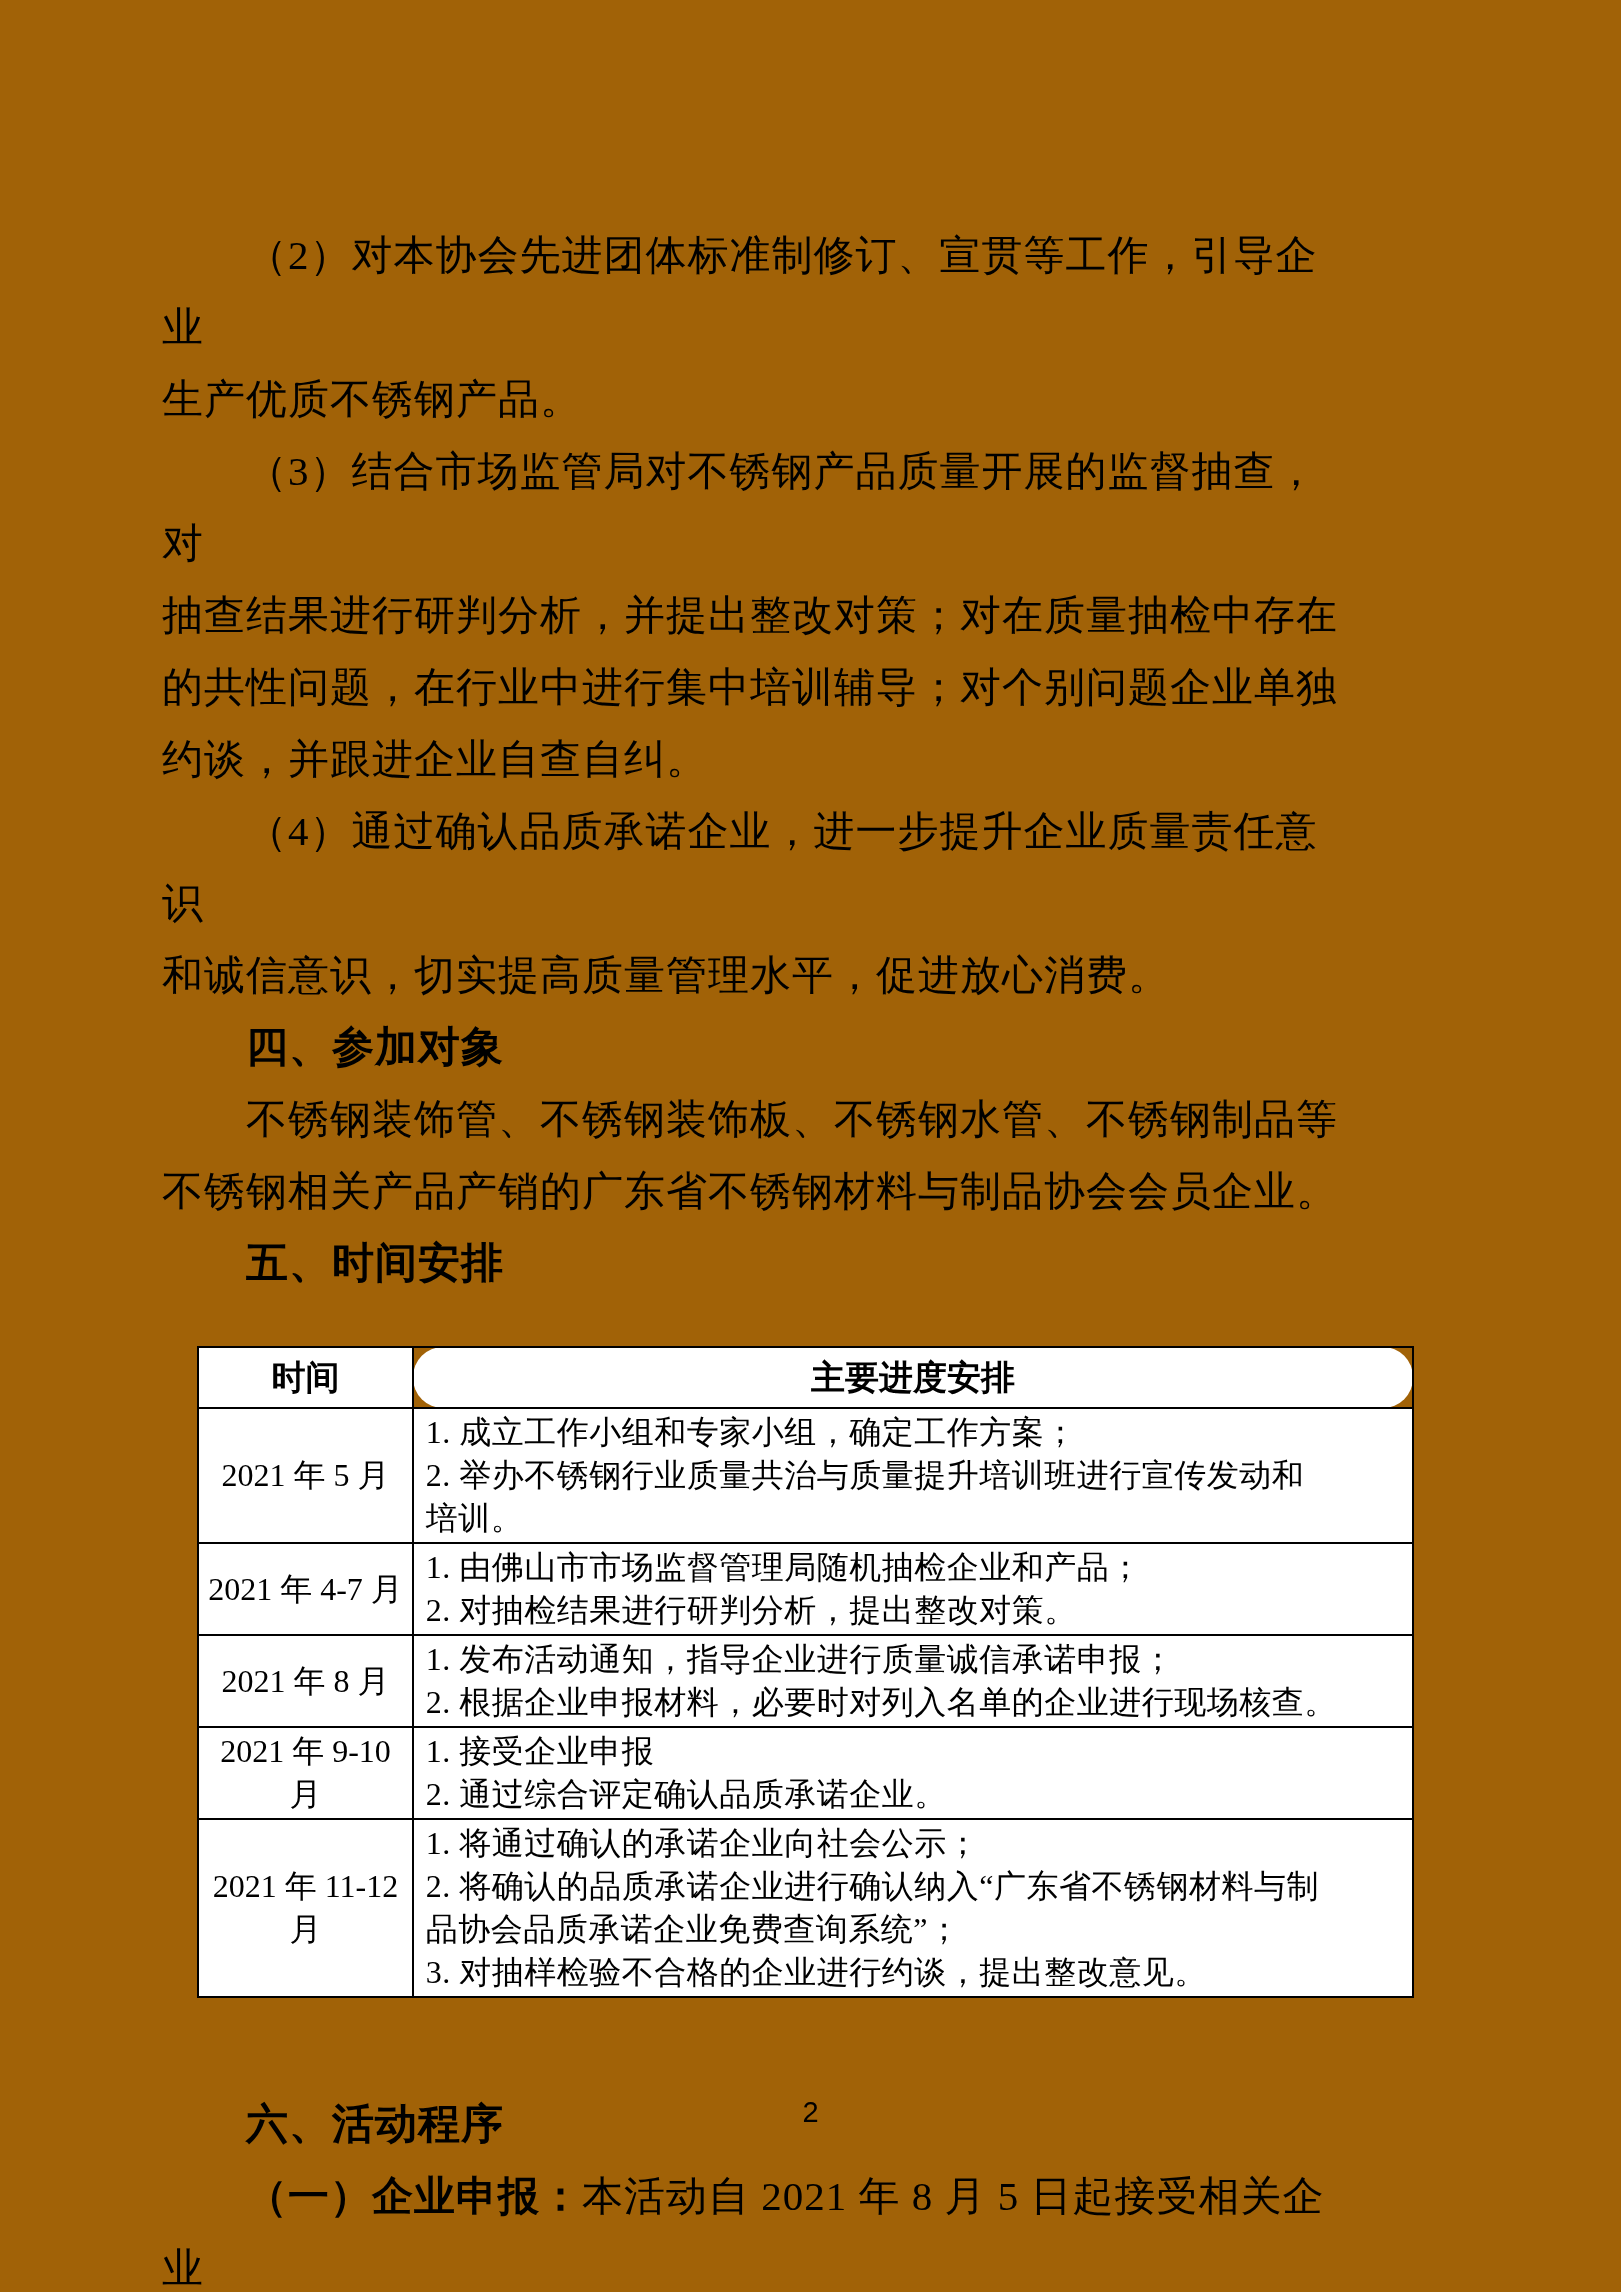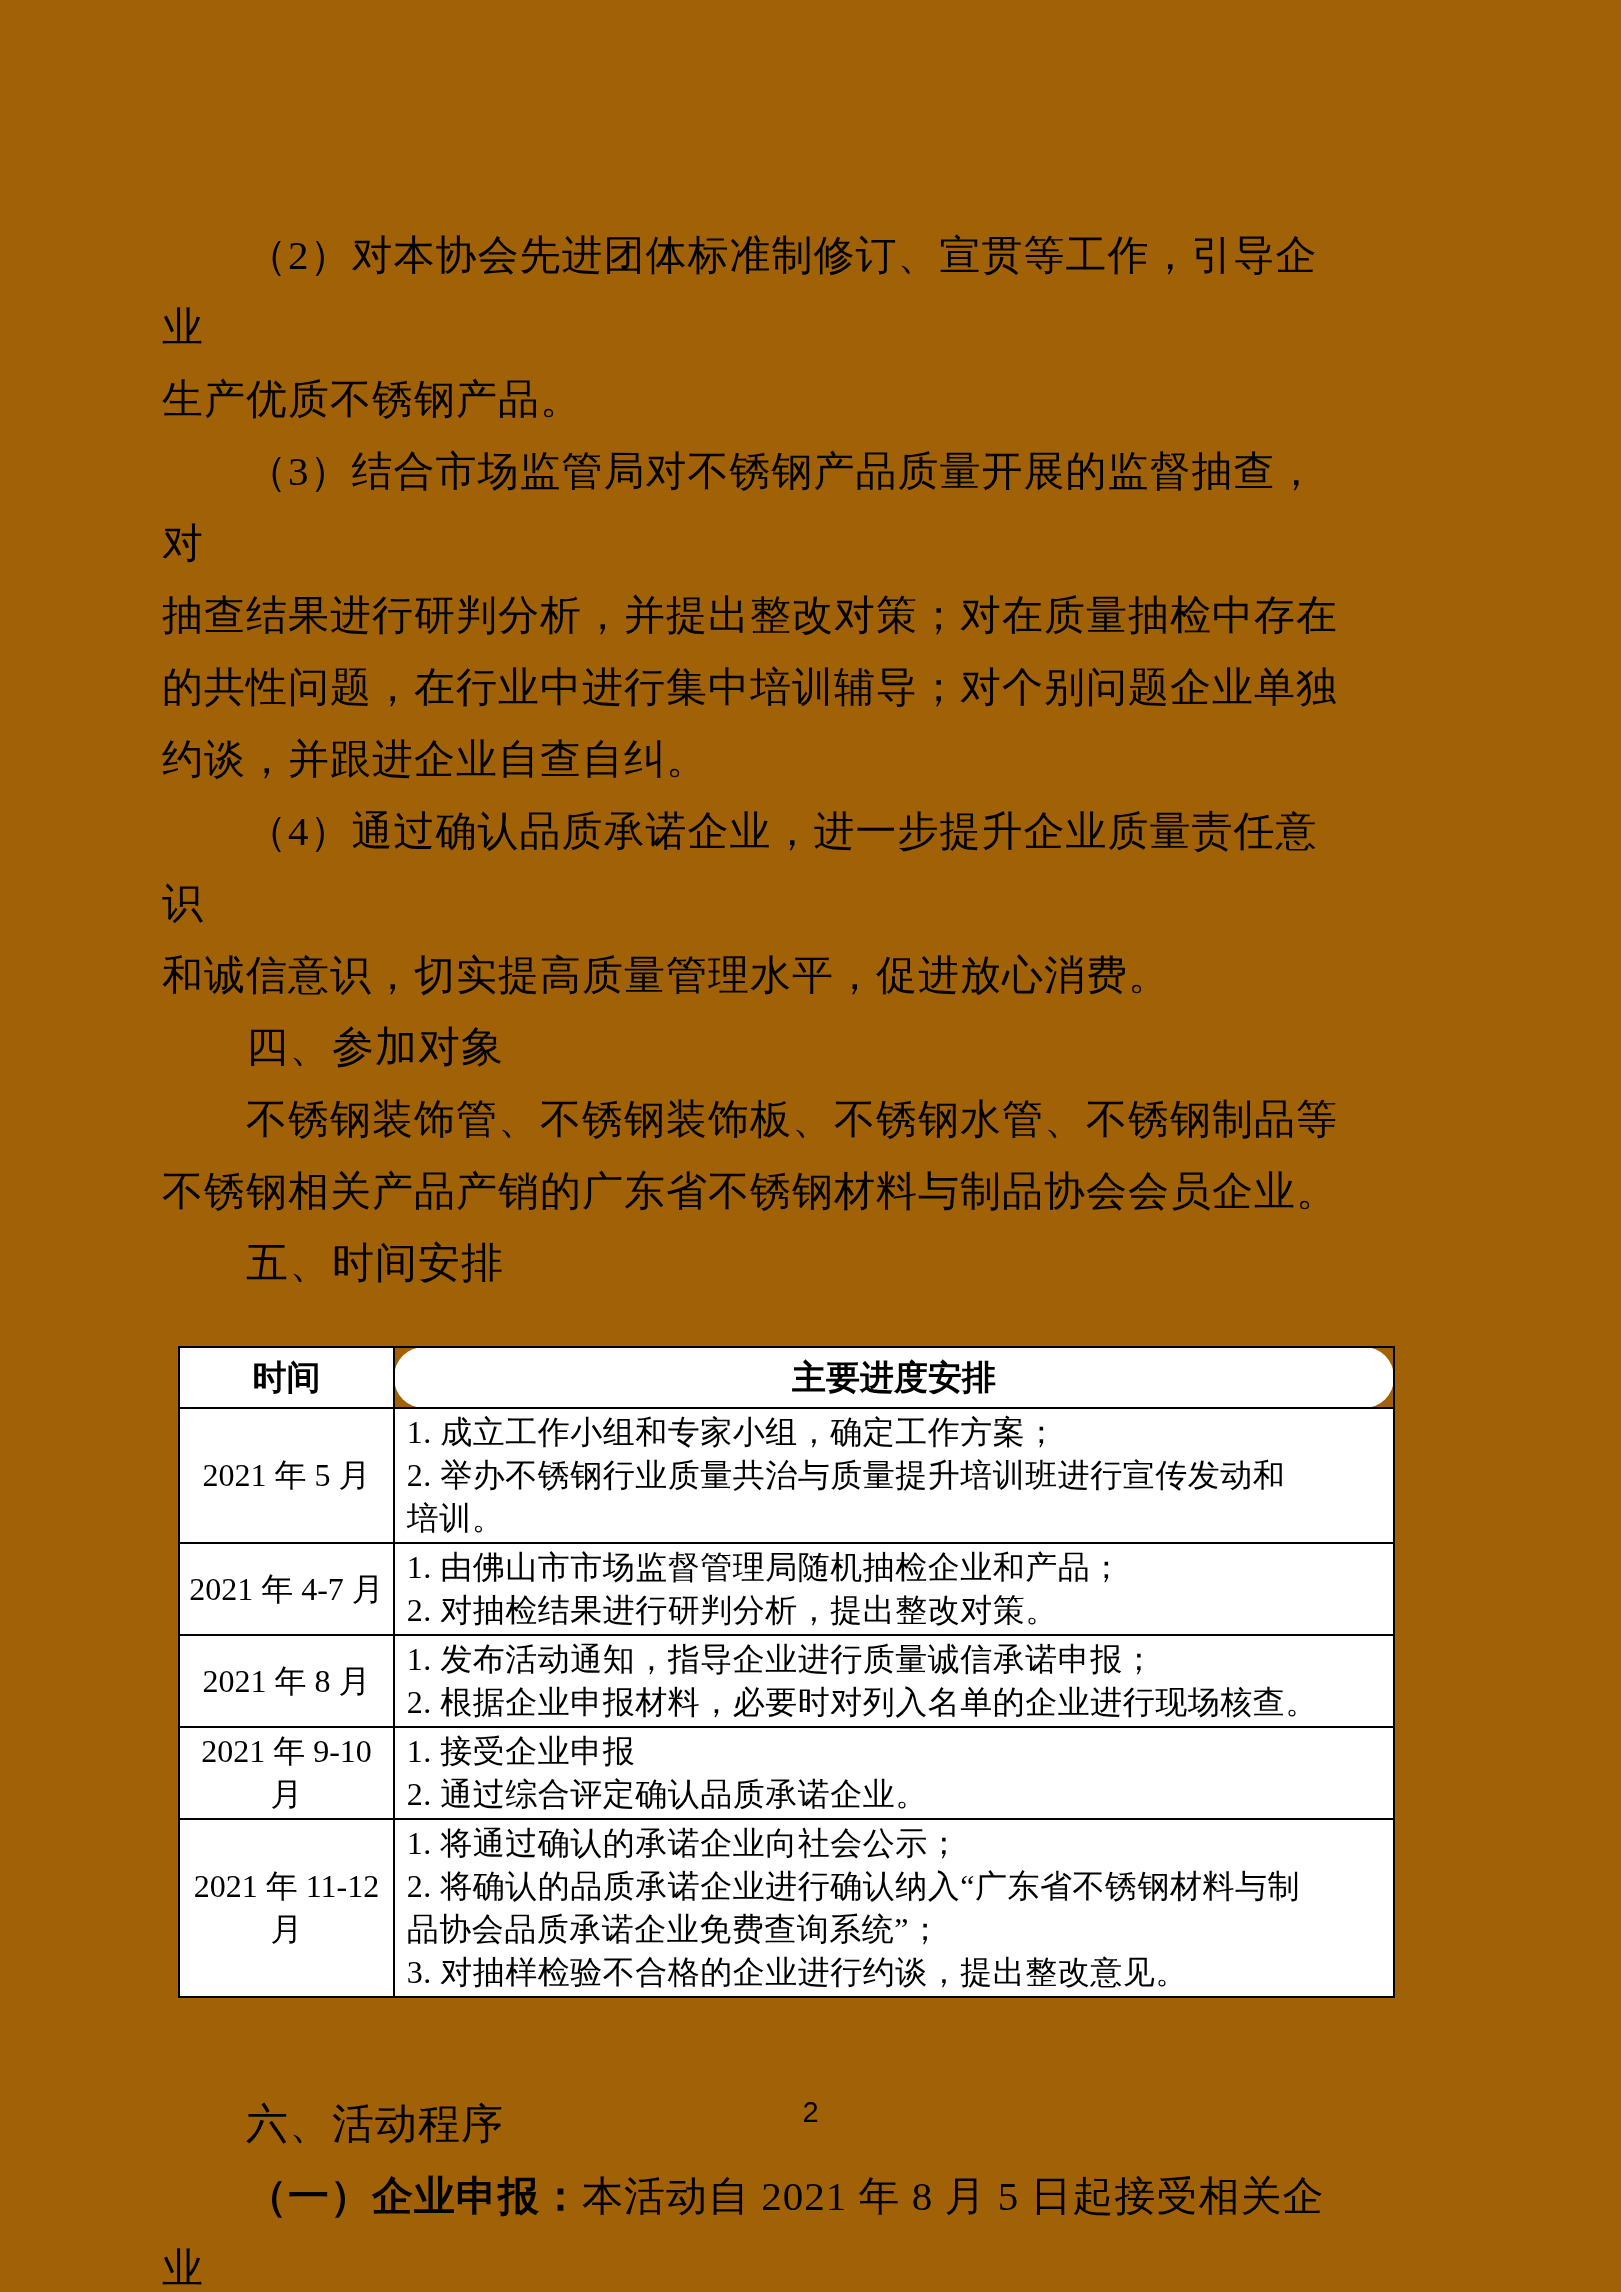--- a/index.html
+++ b/index.html
@@ -25,29 +25,29 @@
     line-height: 72px;
     white-space: pre-line;
     text-indent: 84px;
     text-align: left;
     letter-spacing: 1px;
   }
   .heading {
     margin: 0;
     font-size: 42px;
     line-height: 72px;
-    font-weight: normal;
+    font-weight: bold;
     text-indent: 84px;
     letter-spacing: 1px;
   }
   .lead-bold { font-weight: bold; }
   table.schedule {
     border-collapse: collapse;
     margin-top: 47px;
-    margin-left: 16px;
+    margin-left: 35px;
     width: 1210px;
     table-layout: fixed;
   }
   table.schedule td, table.schedule th {
     border: 2px solid #000000;
     font-size: 32px;
     vertical-align: middle;
     background: #ffffff;
   }
   th.col-time   { width: 213px; }

